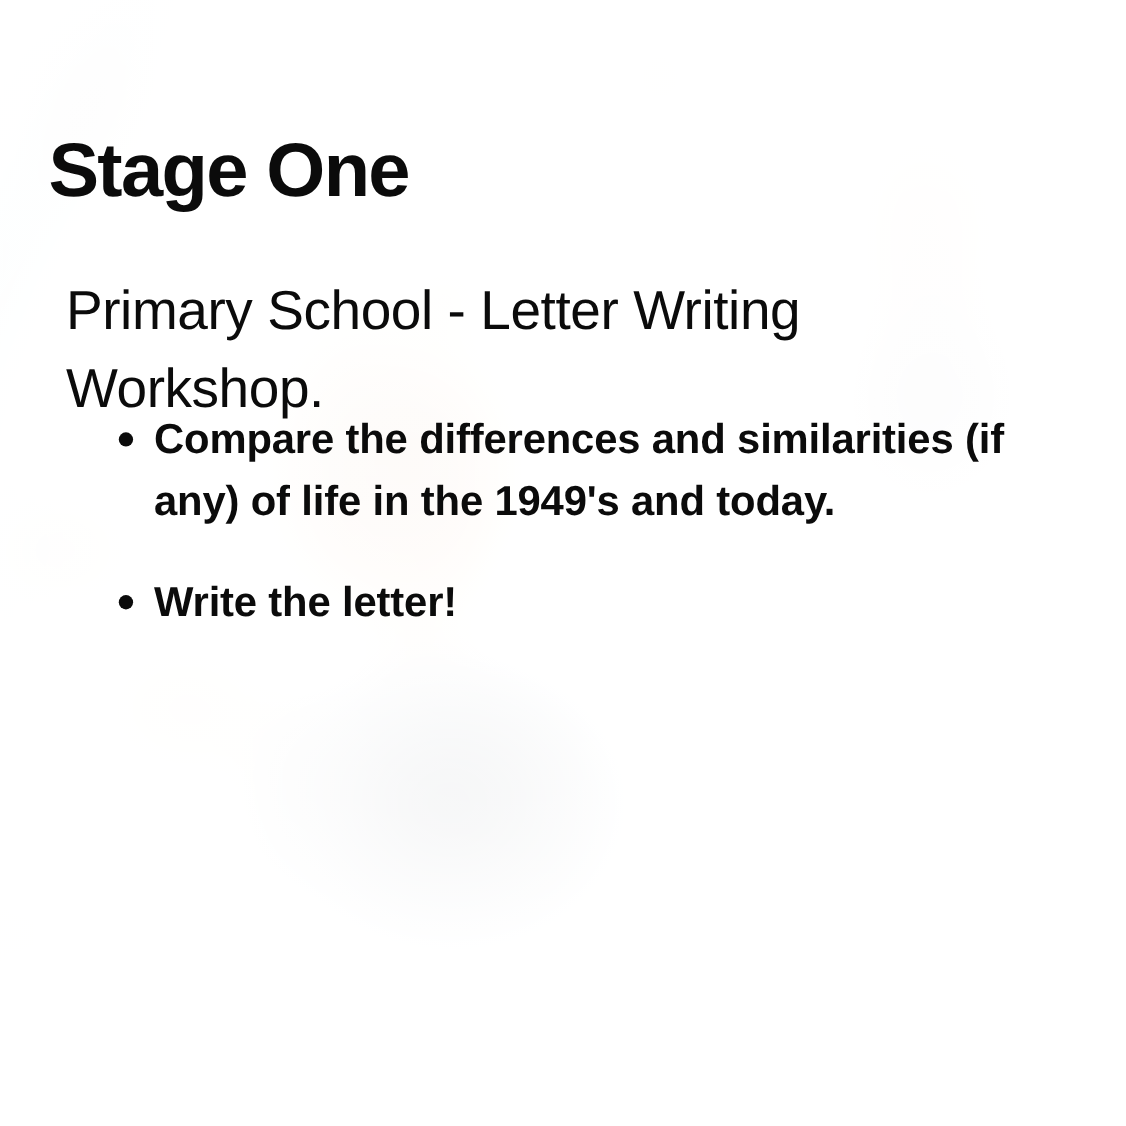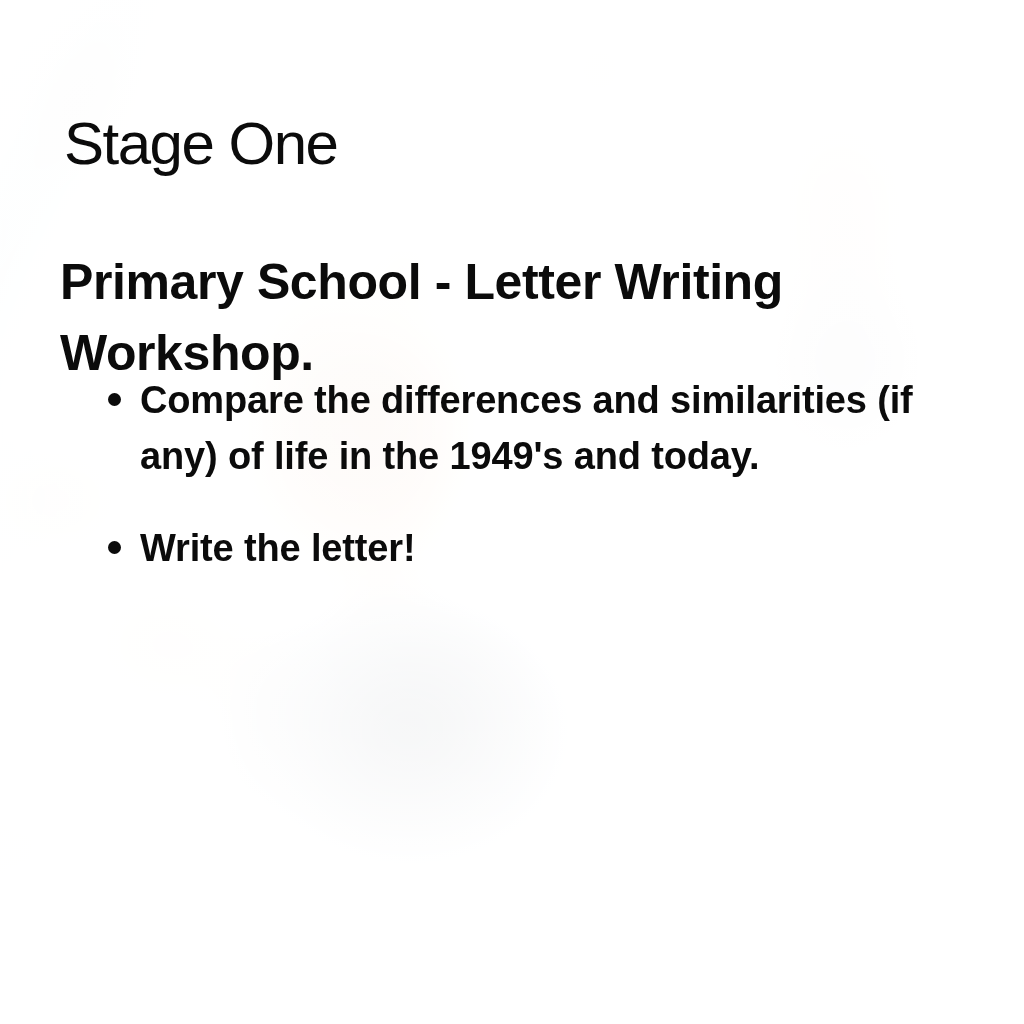--- a/index.html
+++ b/index.html
@@ -70,36 +70,36 @@
 
   
   #content {
     position: absolute;
     inset: 0;
     color: #0b0b0b;
   }
 
   #title {
     position: absolute;
-    left: 64px;
+    left: 44px;
     top: 74px;
-    font-size: 60px;
-    font-weight: 400;
+    font-size: 69px;
+    font-weight: 700;
     letter-spacing: -1.5px;
     line-height: 1.0;
     white-space: nowrap;
   }
 
   #subtitle {
     position: absolute;
     left: 60px;
     top: 205px;
     width: 880px;
     font-size: 50px;
-    font-weight: 700;
+    font-weight: 400;
     line-height: 1.42;
     letter-spacing: -0.4px;
   }
 
   #bullets {
     position: absolute;
     left: 104px;
     top: 372px;
     width: 856px;
     margin: 0;

